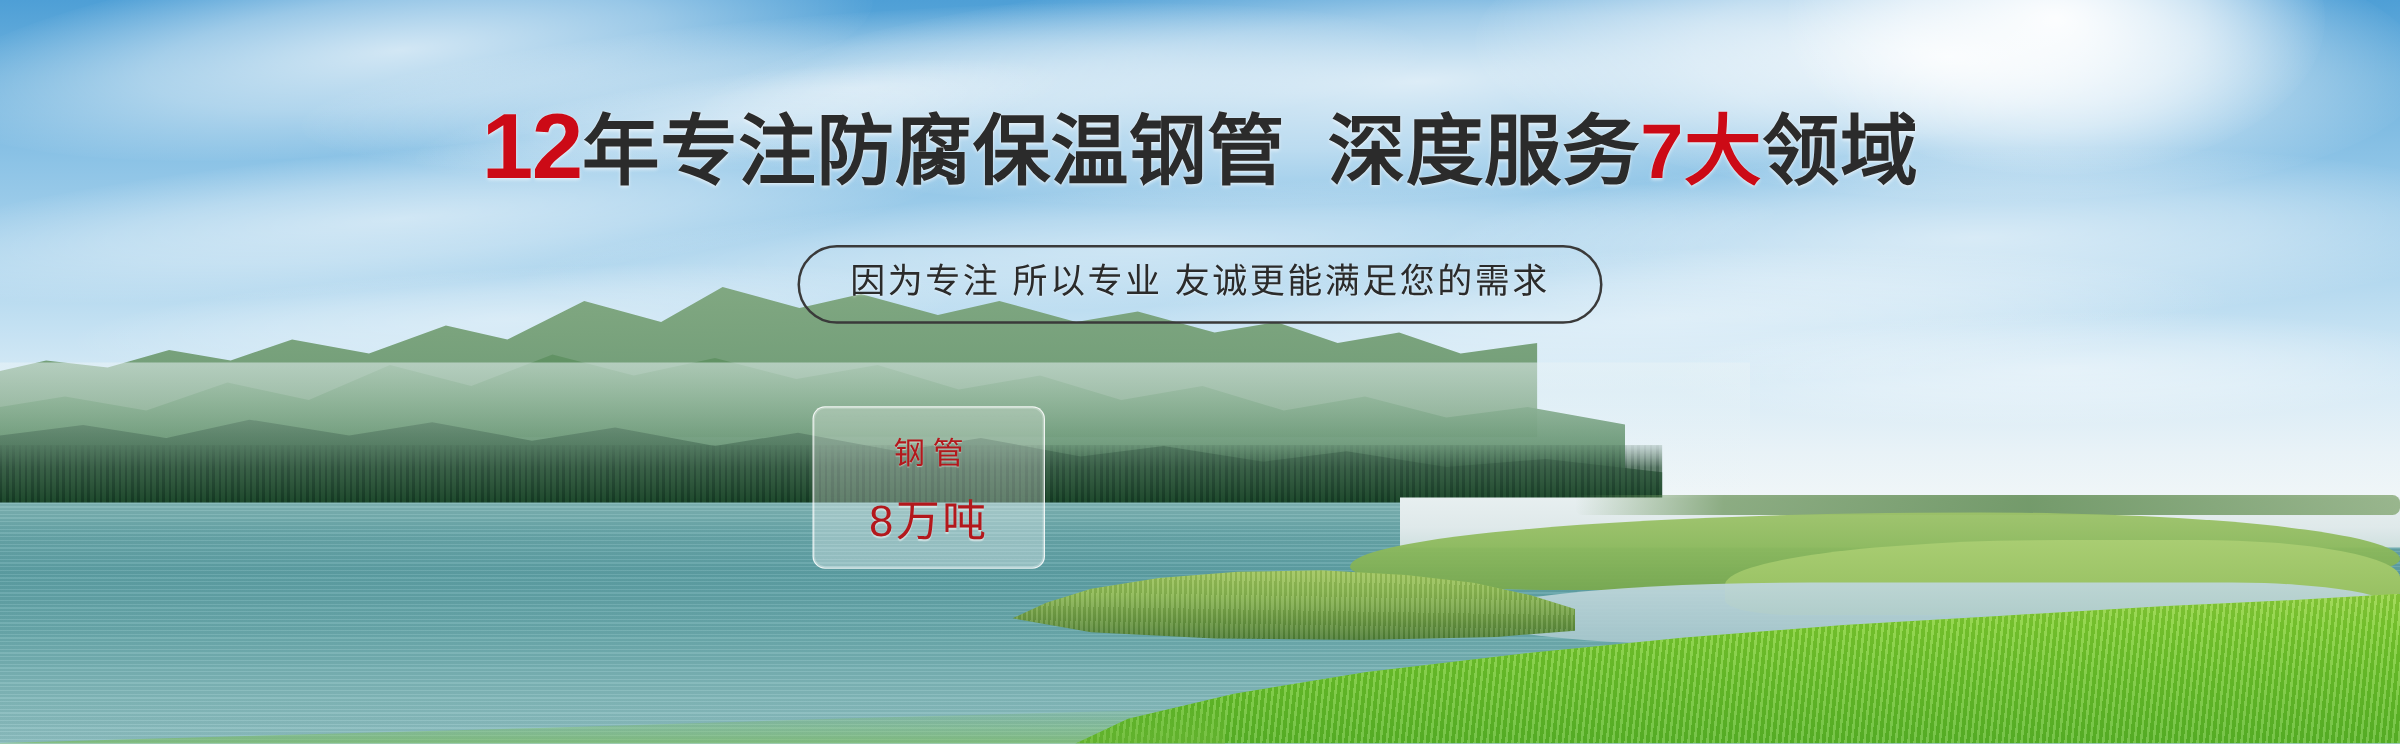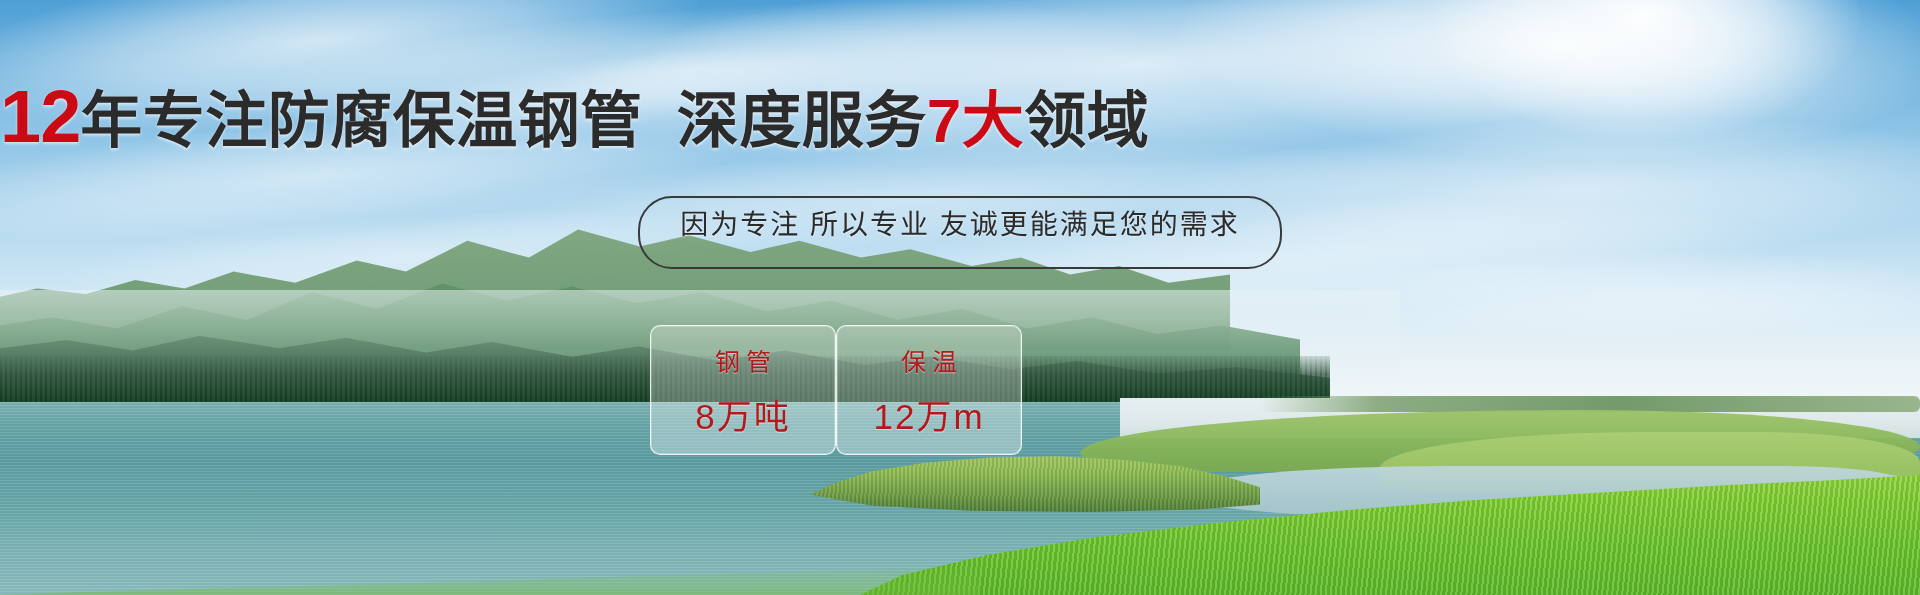--- a/index.html
+++ b/index.html
@@ -178,20 +178,21 @@
   }
 
   
   .content{
     position:absolute; left:0; top:0; width:1920px; height:595px;
   }
 
   .headline{
     position:absolute;
     left:0; right:0; top:80px;
+    text-align:center;
     white-space:nowrap;
     font-size:62px;
     line-height:1;
     font-weight:bold;
     letter-spacing:.5px;
     color:#2b2b2b;
     text-shadow:0 2px 3px rgba(255,255,255,.55), 0 0 1px rgba(255,255,255,.8);
   }
   .headline .num{
     color:#cc0a16;
@@ -201,37 +202,38 @@
   }
   .headline .red{ color:#cc0a16; }
   .headline .gap{ display:inline-block; width:34px; }
 
   .subline-wrap{
     position:absolute; left:0; right:0; top:196px;
     text-align:center;
   }
   .subline{
     display:inline-block;
-    padding:9px 40px 25px;
+    padding:9px 40px 15px;
     border:2px solid #3a3a3a;
     border-radius:34px;
     font-size:28px;
     line-height:1.25;
     color:#2b2b2b;
     letter-spacing:2px;
     white-space:nowrap;
     background:transparent;
     text-shadow:0 1px 2px rgba(255,255,255,.5);
   }
 
   
   .cards{
     position:absolute;
     left:650px; top:325px;
     display:flex;
+    gap:20px;
   }
   .card{
     width:186px;
     height:130px;
     box-sizing:border-box;
     border:1px solid rgba(255,255,255,.85);
     border-radius:10px;
     background:linear-gradient(to bottom, rgba(255,255,255,.24) 0%, rgba(255,255,255,.34) 100%);
     display:flex;
     flex-direction:column;
@@ -303,20 +305,16 @@
     </div>
 
     <div class="cards">
 
       <div class="card">
         <div class="card-title">钢管</div>
         <div class="card-value"><span>8万吨</span></div>
       </div>
 
 
-      <div class="card">
-        <div class="card-title">保温</div>
-        <div class="card-value"><span>12万m</span></div>
-      </div>
 
     </div>
   </div>
 </div>
 
 </body></html>

